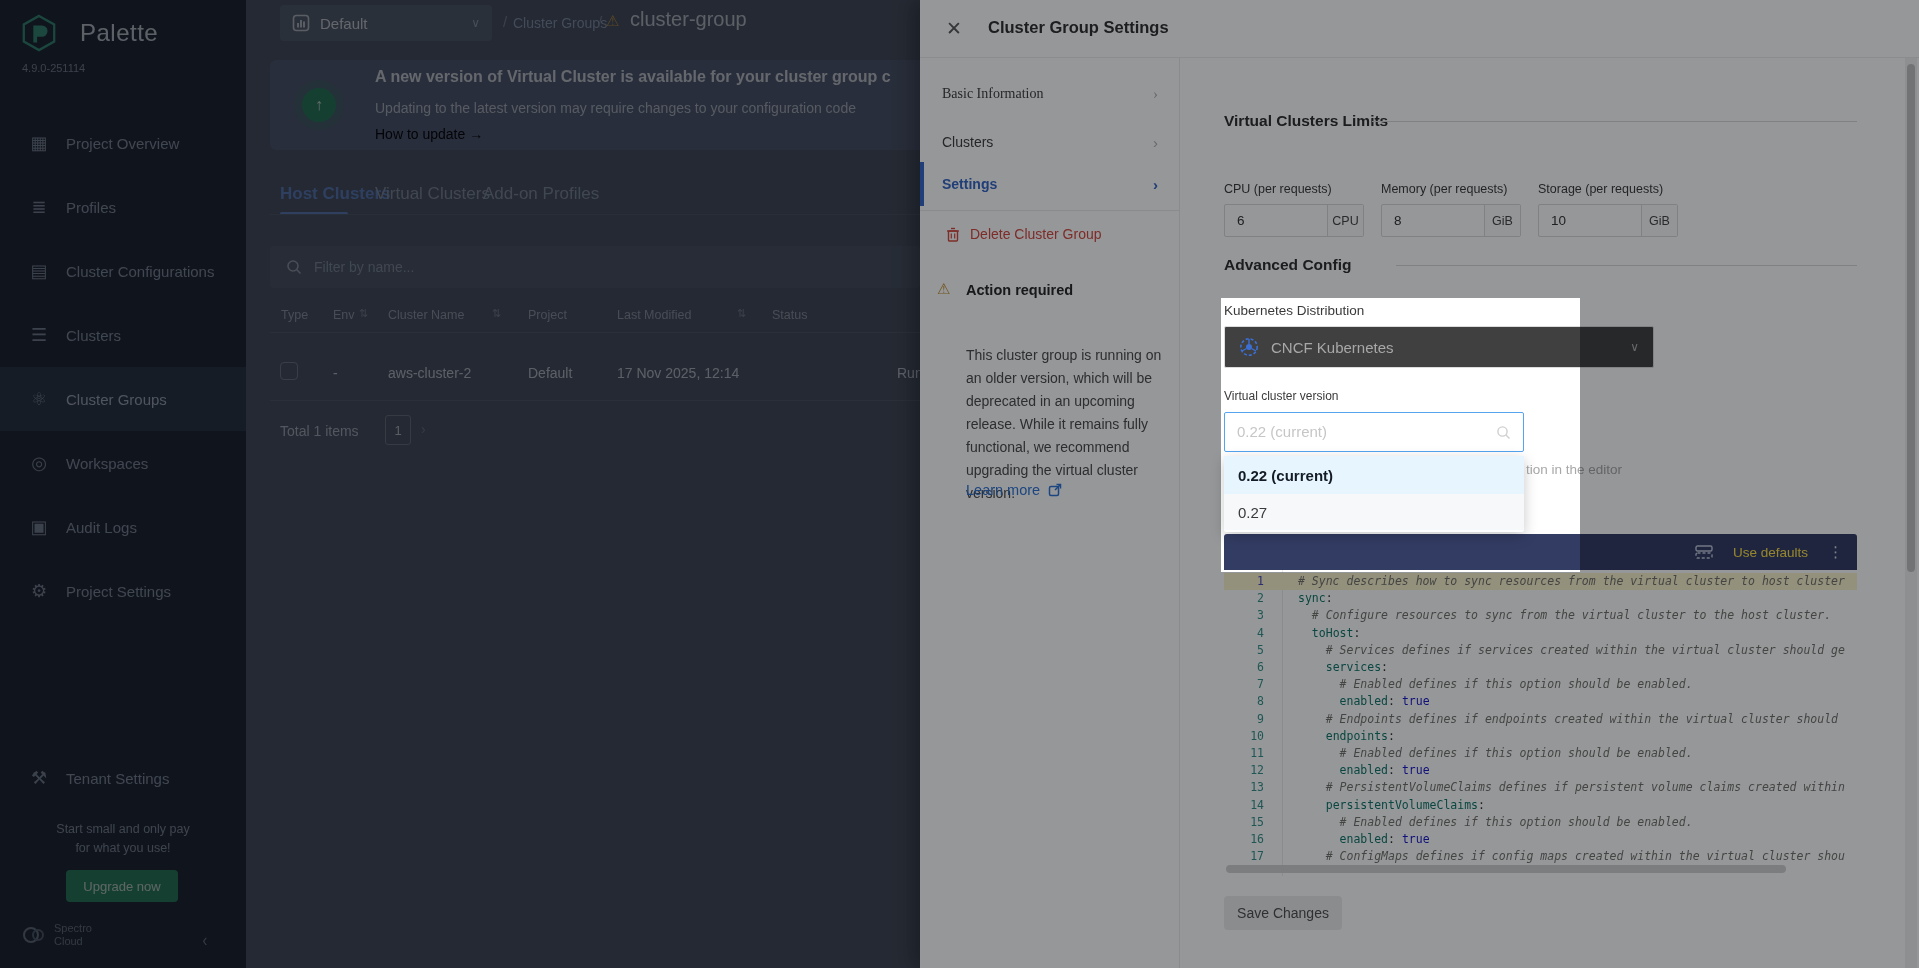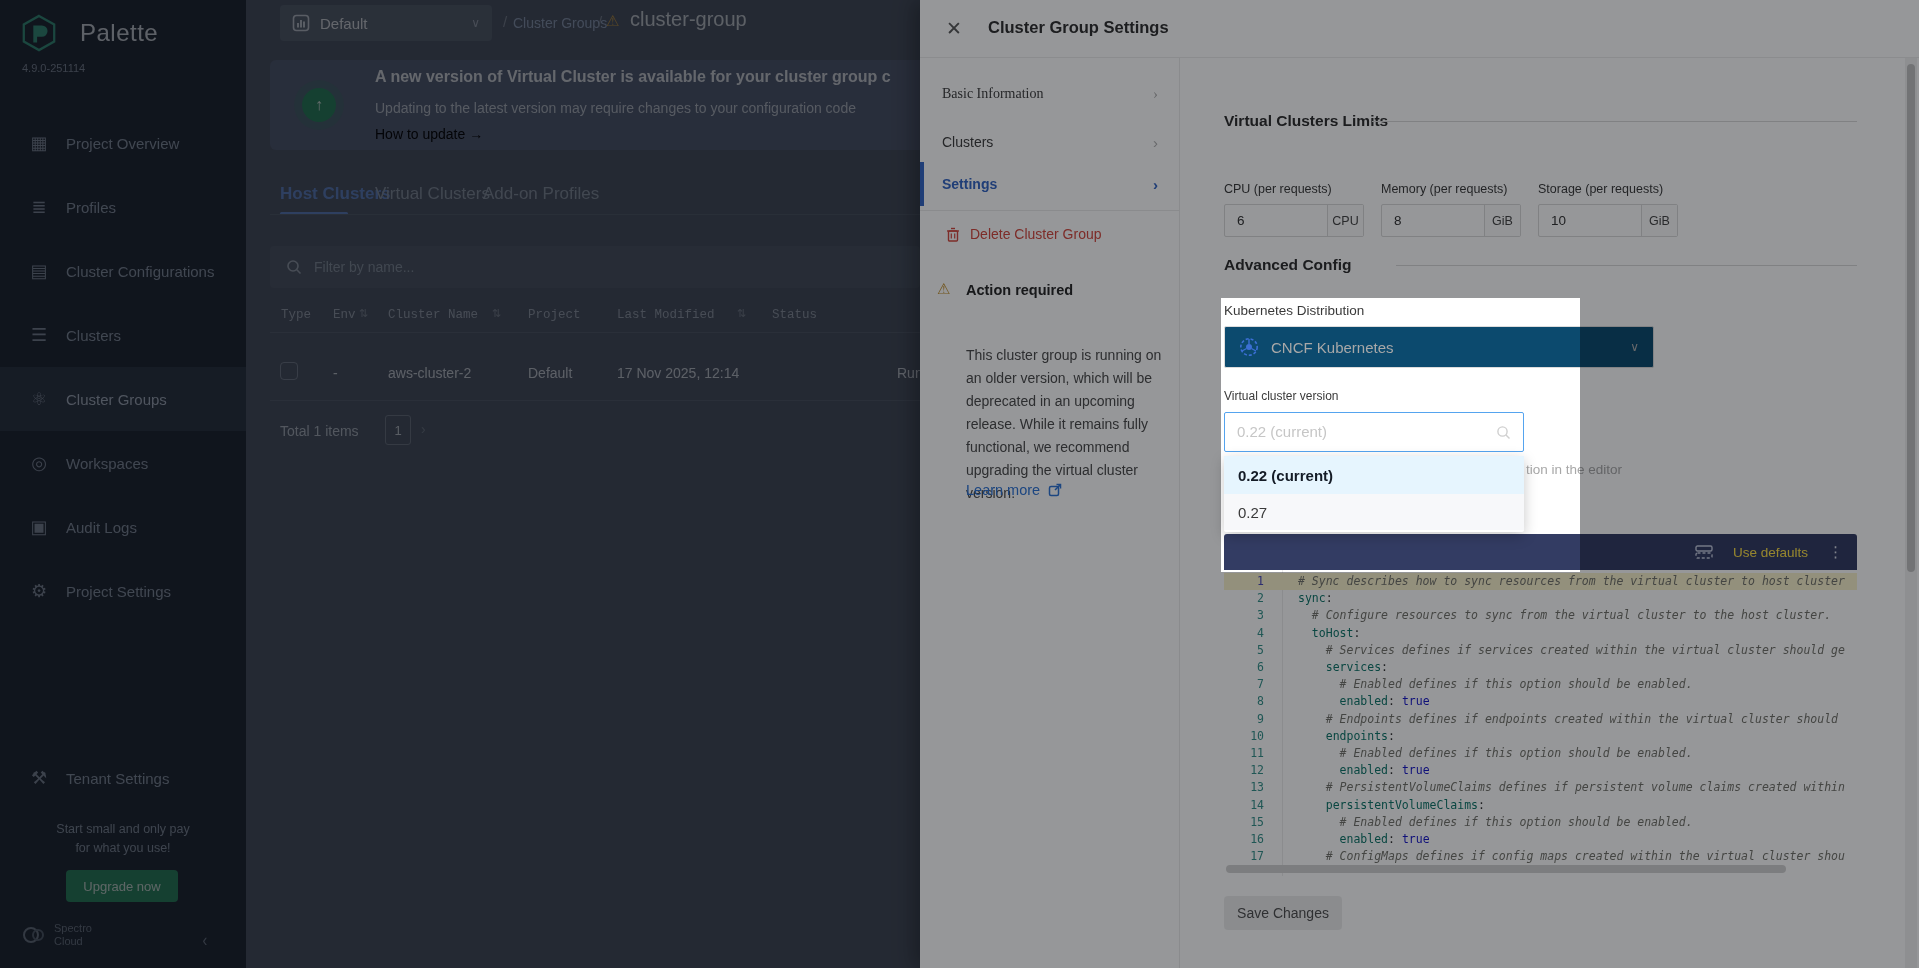--- a/index.html
+++ b/index.html
@@ -37,21 +37,21 @@
   .banner-title { position:absolute; left:105px; top:8px; width:560px; font-size:16px; font-weight:bold; color:#f0f4f9; white-space:nowrap; overflow:hidden; }
   .banner-sub { position:absolute; left:105px; top:40px; width:560px; font-size:14px; color:#cdd5df; white-space:nowrap; overflow:hidden; }
   .banner-link { position:absolute; left:105px; top:66px; font-size:14px; color:#000000; cursor:pointer; }
   .tabs-border { position:absolute; left:24px; top:214px; width:650px; height:1px; background:#5f6a79; }
   .tab { position:absolute; top:184px; font-size:17px; color:#9aa6b5; cursor:pointer; }
   .tab.active { color:#6a93dd; font-weight:bold; }
   .tab-underline { position:absolute; left:34px; top:212px; width:68px; height:3px; background:#6a93dd; border-radius:2px; }
   .search-box { position:absolute; left:24px; top:246px; width:650px; height:42px; background:#5a6574; border-radius:4px; }
   .search-input { position:absolute; left:44px; top:0; width:590px; height:42px; background:transparent; border:none; outline:none; font-size:14px; color:#dde3eb; font-family:"Liberation Sans",sans-serif; }
   .search-input::placeholder { color:#9aa6b5; }
-  .th { position:absolute; top:308px; font-size:12.5px; color:#a9b3c1;font-family:Liberation Mono, monospace; }
+  .th { position:absolute; top:308px; font-size:12.5px; color:#a9b3c1; }
   .sort-ico { position:absolute; top:307px; font-size:11px; color:#8b95a3; cursor:pointer; }
   .thead-line { position:absolute; left:24px; top:332px; width:650px; height:1px; background:#626c7b; }
   .row-line { position:absolute; left:24px; top:400px; width:650px; height:1px; background:#626c7b; }
   .td { position:absolute; top:365px; font-size:14px; color:#dde3eb; white-space:nowrap; }
   .type-ico { position:absolute; left:34px; top:362px; width:18px; height:18px; border:1.5px solid #9aa4b2; border-radius:4px; opacity:.7; }
   .pg-total { position:absolute; left:34px; top:423px; font-size:14px; color:#c3ccd7; }
   .pg-box { position:absolute; left:139px; top:415px; width:26px; height:30px; border:1px solid #7c8795; border-radius:3px; color:#d6dde6; font-size:13px; display:flex; align-items:center; justify-content:center; cursor:pointer; }
   .pg-next { position:absolute; left:175px; top:421px; color:#7c8795; font-size:14px; cursor:pointer; }
   
   .backdrop1 { position:absolute; left:0; top:0; width:920px; height:968px; background:rgba(6,8,12,.30); z-index:10; }
@@ -71,21 +71,21 @@
   .warn-title { position:absolute; left:46px; top:224px; font-size:14.5px; font-weight:bold; color:#262626; }
   .warn-body { position:absolute; left:46px; top:250px; width:208px; font-size:14px; line-height:23px; color:#4a4a4a;margin-top:36px; }
   .learn-more { position:absolute; left:46px; top:424px; font-size:14.5px; color:#2e74d6; display:flex; align-items:center; gap:8px; cursor:pointer; }
   
   .sec-title { position:absolute; font-size:15.5px; font-weight:600; color:#2e2e2e; }
   .sec-line { position:absolute; height:1px; background:#dadada; }
   .fld-label { position:absolute; font-size:12.5px; color:#3a3a3a; }
   .limit-group { position:absolute; top:204px; width:140px; height:33px; border:1px solid #d9d9d9; border-radius:2px; display:flex; background:#fff; }
   .limit-val { width:102px; border:none; outline:none; padding-left:12px; font-size:13.5px; color:#333; font-family:"Liberation Sans",sans-serif; background:transparent; }
   .limit-unit { width:38px; border-left:1px solid #d9d9d9; background:#fbfbfb; display:flex; align-items:center; justify-content:center; font-size:12.5px; color:#444; }
-  .k8s-select { position:absolute; left:304px; top:326px; width:430px; height:42px; background:#0c4a6e; border:1px solid #dcdcdc; border-radius:2px; display:flex; align-items:center; padding:0 14px; gap:12px; cursor:not-allowed; }
+  .k8s-select { position:absolute; left:304px; top:326px; width:430px; height:42px; background:#404040; border:1px solid #dcdcdc; border-radius:2px; display:flex; align-items:center; padding:0 14px; gap:12px; cursor:not-allowed; }
   .k8s-name { font-size:15px; color:#a8a8a8; flex:1; }
   .ver-input-box { position:absolute; left:304px; top:412px; width:300px; height:40px; border:1.5px solid #55a4ef; border-radius:2px; background:#fff; }
   .ver-input { position:absolute; left:12px; top:0; width:250px; height:37px; border:none; outline:none; font-size:15px; color:#333; font-family:"Liberation Sans",sans-serif; }
   .ver-input::placeholder { color:#c6c6c6; }
   .hint-frag { position:absolute; left:606px; top:462px; font-size:13.5px; color:#a8a8a8; }
   .ver-panel { position:absolute; left:304px; top:456px; width:300px; height:76px; background:#fff; border-radius:2px; box-shadow:0 4px 14px rgba(0,0,0,.22); z-index:5; }
   .ver-opt1 { height:38px; background:#e6f5fe; display:flex; align-items:center; padding-left:14px; font-size:15px; font-weight:bold; color:#141b26; cursor:pointer; }
   .ver-opt2 { height:36px; background:#f7f8fa; display:flex; align-items:center; padding-left:14px; font-size:15px; color:#3a3a3a; cursor:pointer; }
   .ed-toolbar { position:absolute; left:304px; top:534px; width:633px; height:36px; background:#333c63; border-radius:3px 3px 0 0; display:flex; align-items:center; justify-content:flex-end; gap:20px; padding-right:14px; }
   .tb-label { font-size:13.5px; color:#fde047; cursor:pointer; }

